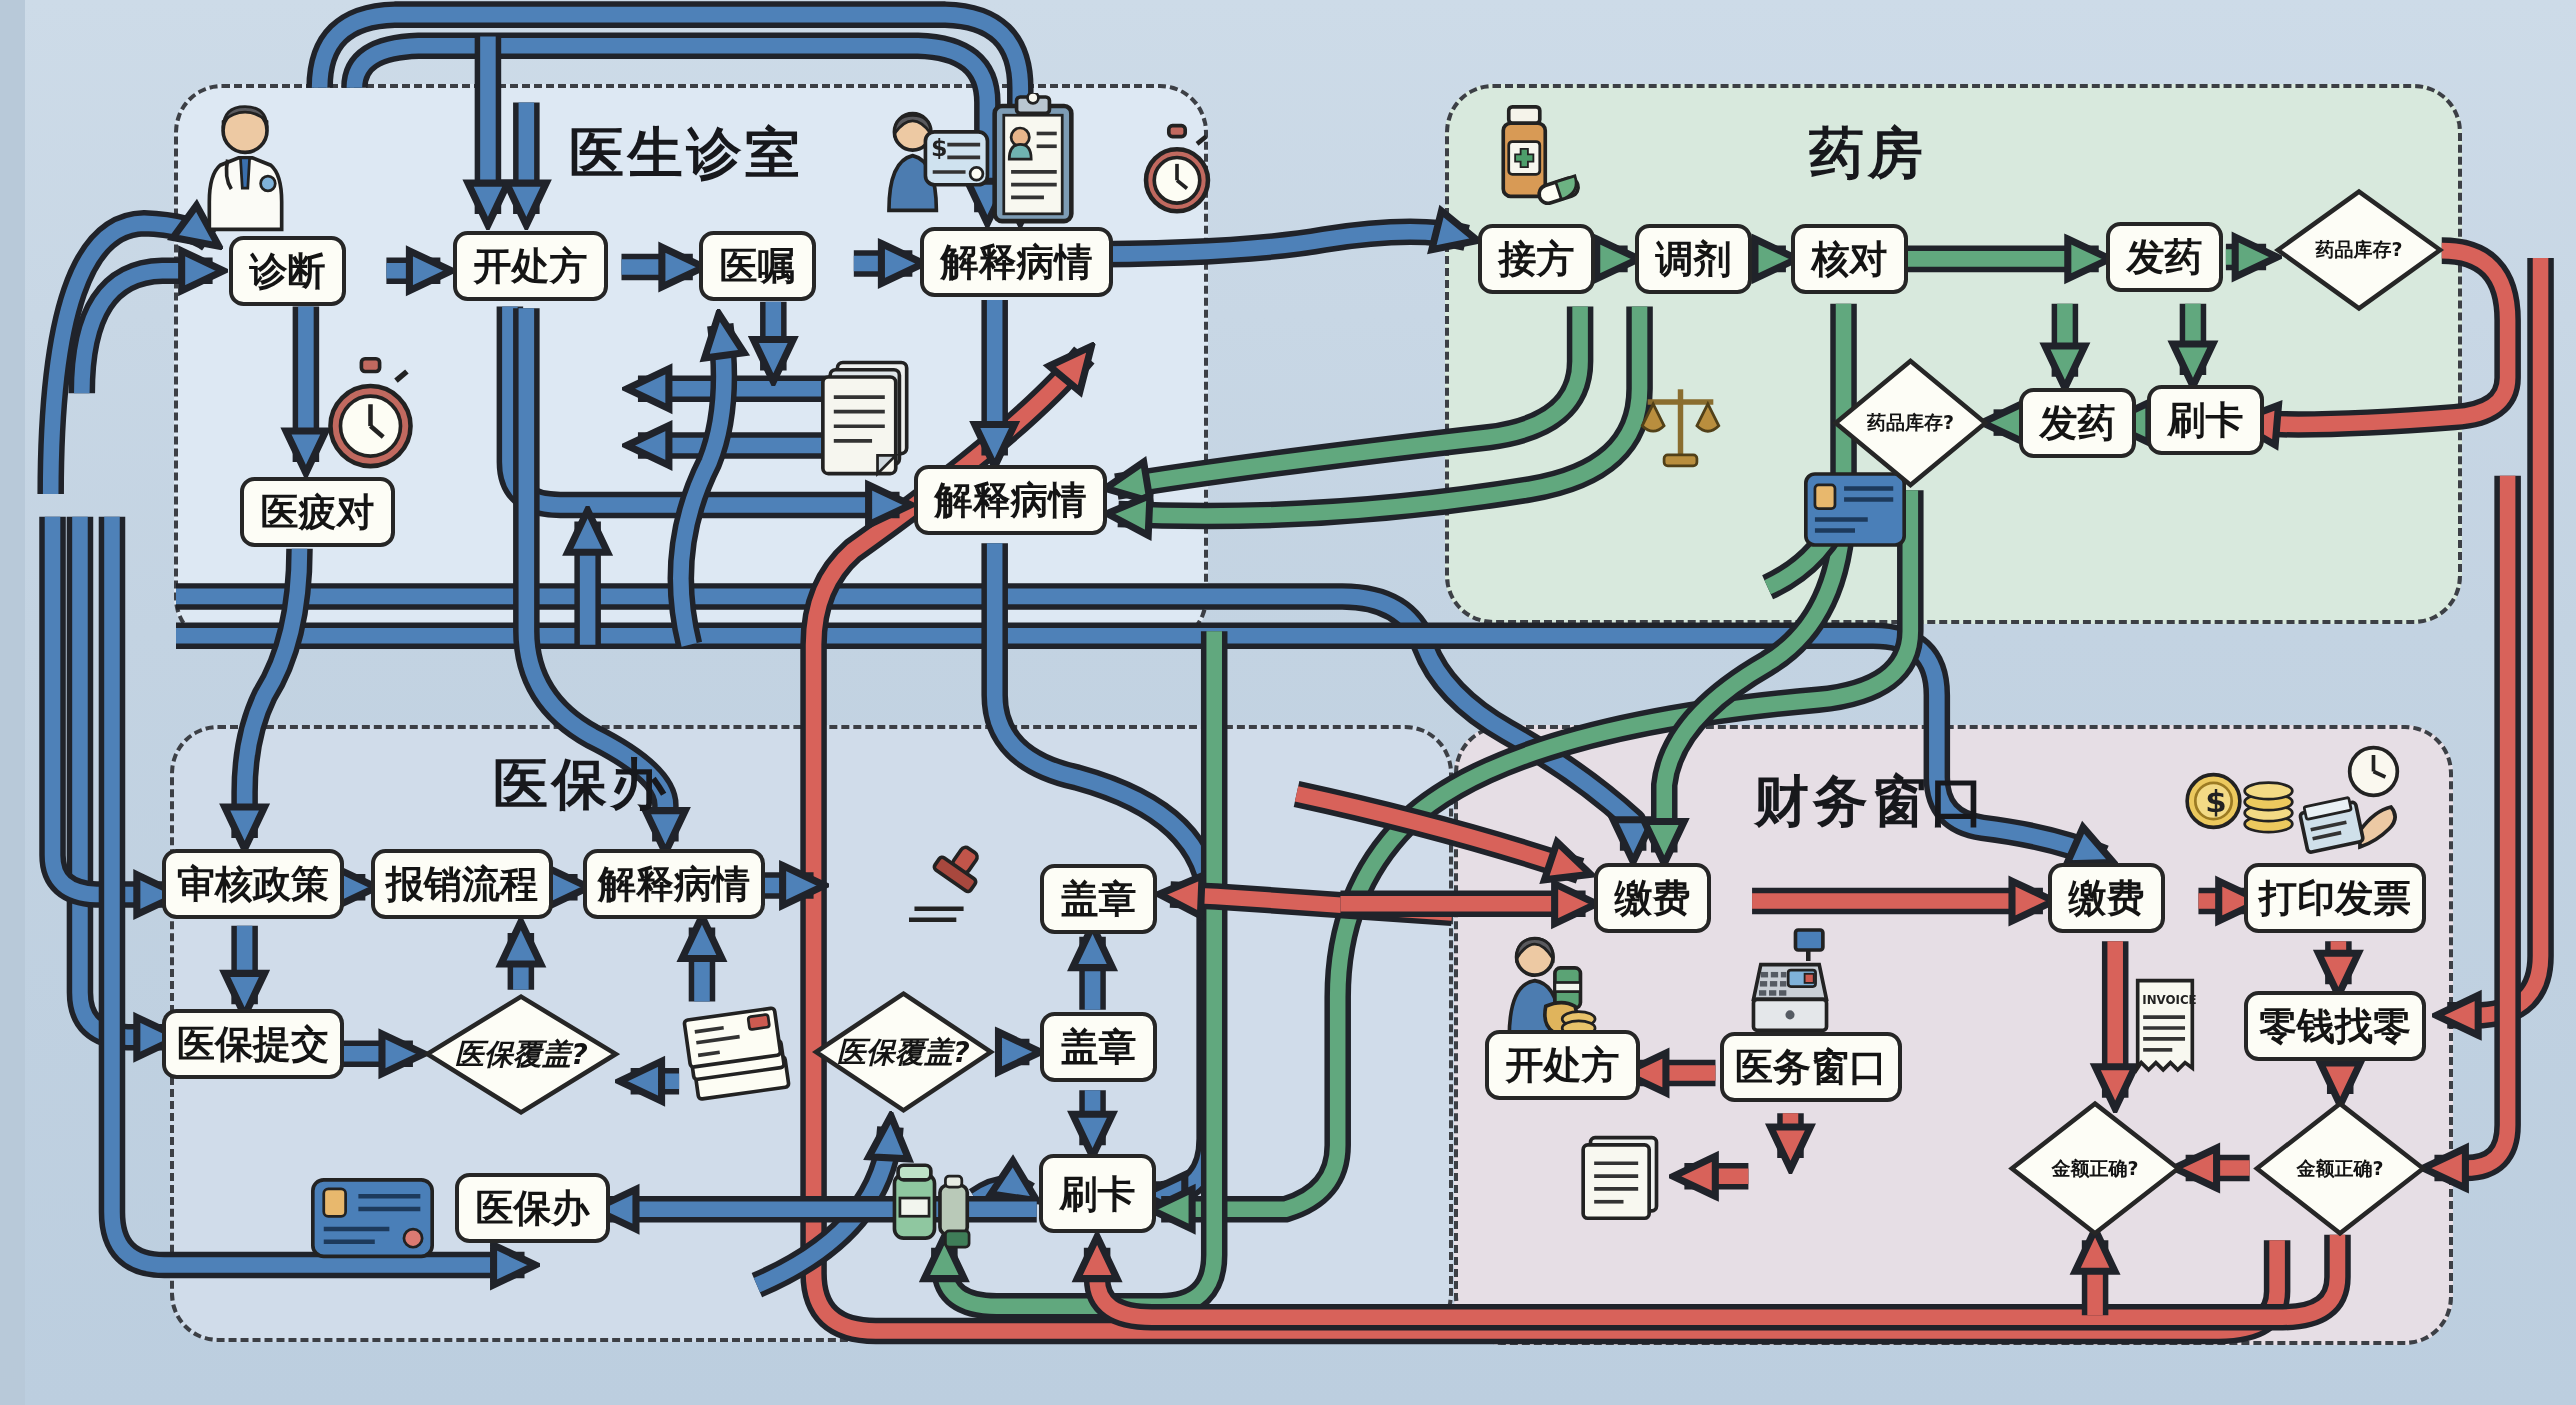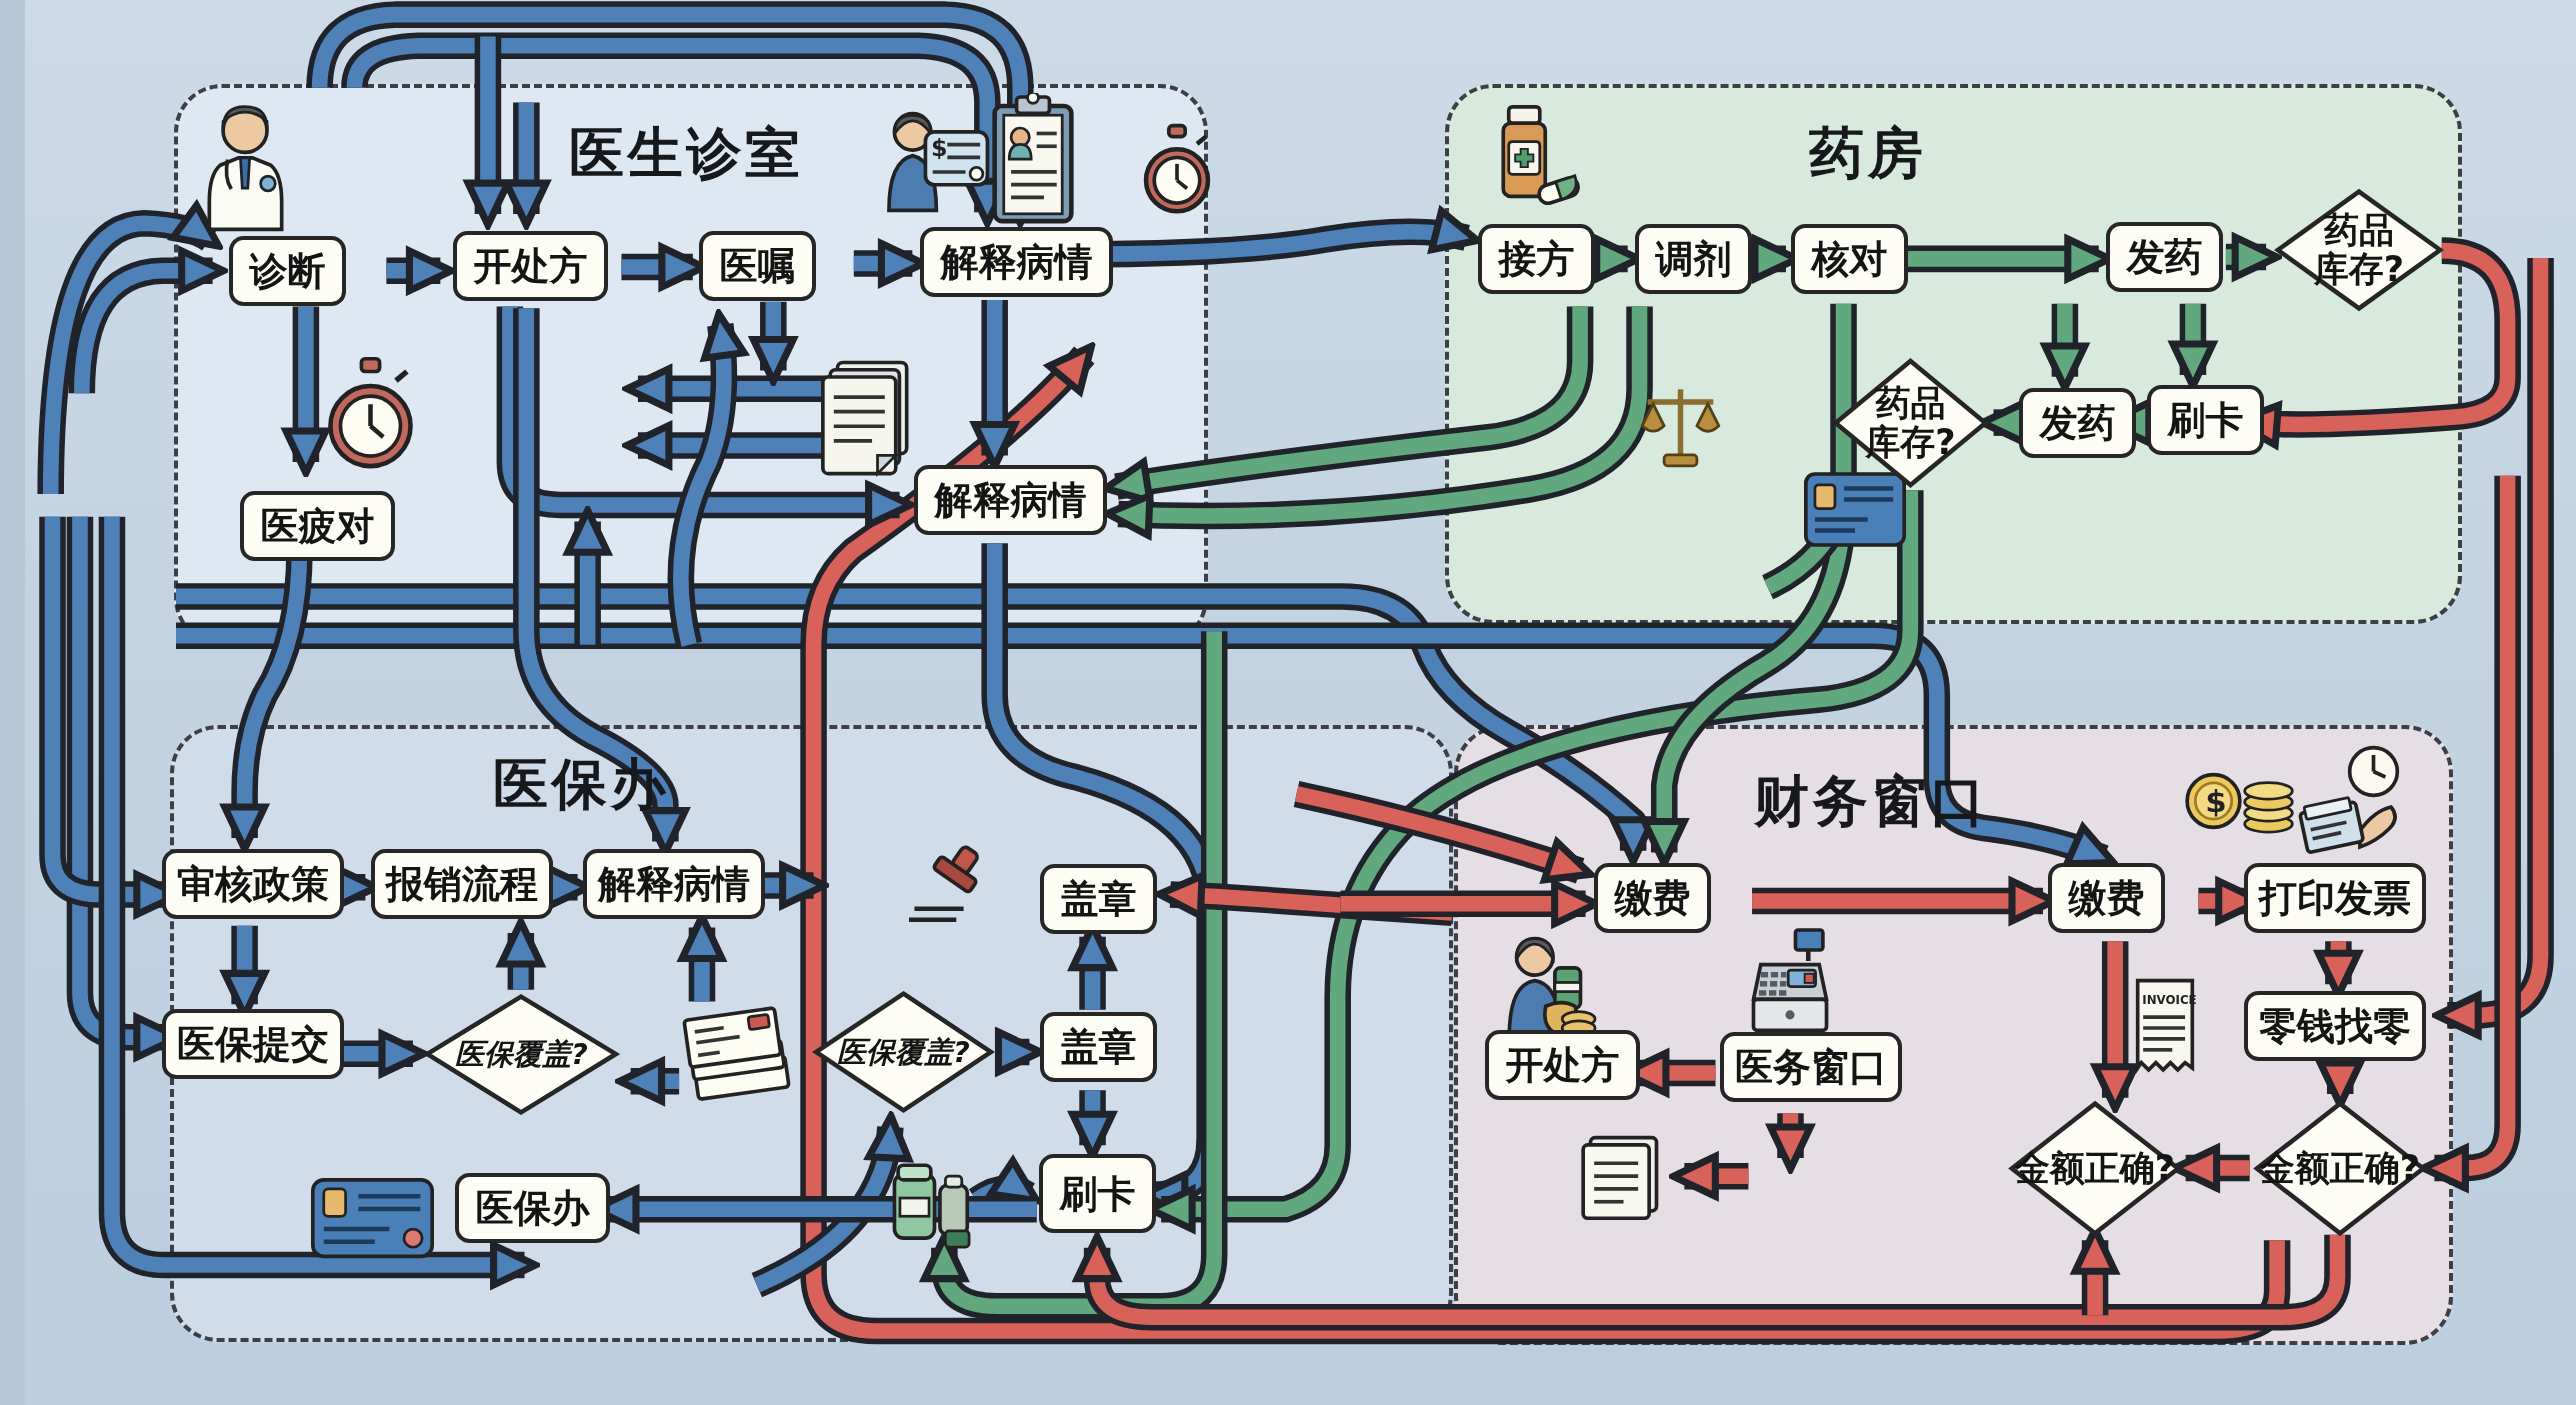--- a/index.html
+++ b/index.html
@@ -16,21 +16,21 @@
   .a{fill:none;stroke-width:17;stroke-linecap:butt;stroke-linejoin:round;}
   .a.b{stroke:#4e81b8}.a.g{stroke:#61a87e}.a.r{stroke:#d8625a}
   .ol{fill:none;stroke:#20232a;stroke-width:29;stroke-linecap:butt;stroke-linejoin:round;}
   .icon{position:absolute;z-index:3;}
   .node{position:absolute;z-index:4;background:#fdfdf6;border:4.6px solid #262626;border-radius:14.6px;
         padding:12px 16.5px;font-size:38px;font-weight:bold;color:#141414;white-space:nowrap;
         line-height:1;box-sizing:border-box;display:flex;align-items:center;justify-content:center;}
   .diamond{position:absolute;z-index:4;display:flex;align-items:center;justify-content:center;}
   .diamond svg{position:absolute;left:0;top:0;}
   .diamond span{position:relative;z-index:1;font-weight:bold;color:#141414;text-align:center;line-height:1.12;}
-  .d-sm span{font-size:35px;}
+  .d-sm span{font-size:19px;}
   .d-md span{font-size:29px;font-style:italic;}
   .wrap2{width:97px;}
 </style>
 </head>
 <body>
 
 <div class="stage">
 
   <div class="section sec-doctor"></div>
   <div class="section sec-pharmacy"></div>
@@ -456,21 +456,21 @@
       <line x1="22" y1="48" x2="70" y2="48" stroke="#333" stroke-width="4"></line>
       <line x1="22" y1="62" x2="70" y2="62" stroke="#333" stroke-width="4"></line>
       <line x1="22" y1="76" x2="54" y2="76" stroke="#333" stroke-width="4"></line>
     </svg>
   </div>
 
   <div class="node" style="left:204px;top:236px;">诊断</div>
   <div class="node" style="left:428px;top:231px;">开处方</div>
   <div class="node" style="left:674px;top:231px;">医嘱</div>
   <div class="node" style="left:895px;top:227px;">解释病情</div>
-  <div class="node" style="left:215px;top:491px;">医疲对</div>
+  <div class="node" style="left:215px;top:477px;">医疲对</div>
   <div class="node" style="left:889px;top:465px;">解释病情</div>
 
   <div class="node" style="left:1453px;top:224px;">接方</div>
   <div class="node" style="left:1610px;top:224px;">调剂</div>
   <div class="node" style="left:1766px;top:224px;">核对</div>
   <div class="node" style="left:2081px;top:222px;">发药</div>
   <div class="diamond d-sm" style="left:2249px;top:188px;width:170px;height:124px;">
     <svg width="170" height="124" viewBox="0 0 186 136">
         <polygon points="93,4 182,68 93,132 4,68" fill="#fdfdf6" stroke="#262626" stroke-width="5"></polygon>
       </svg>

